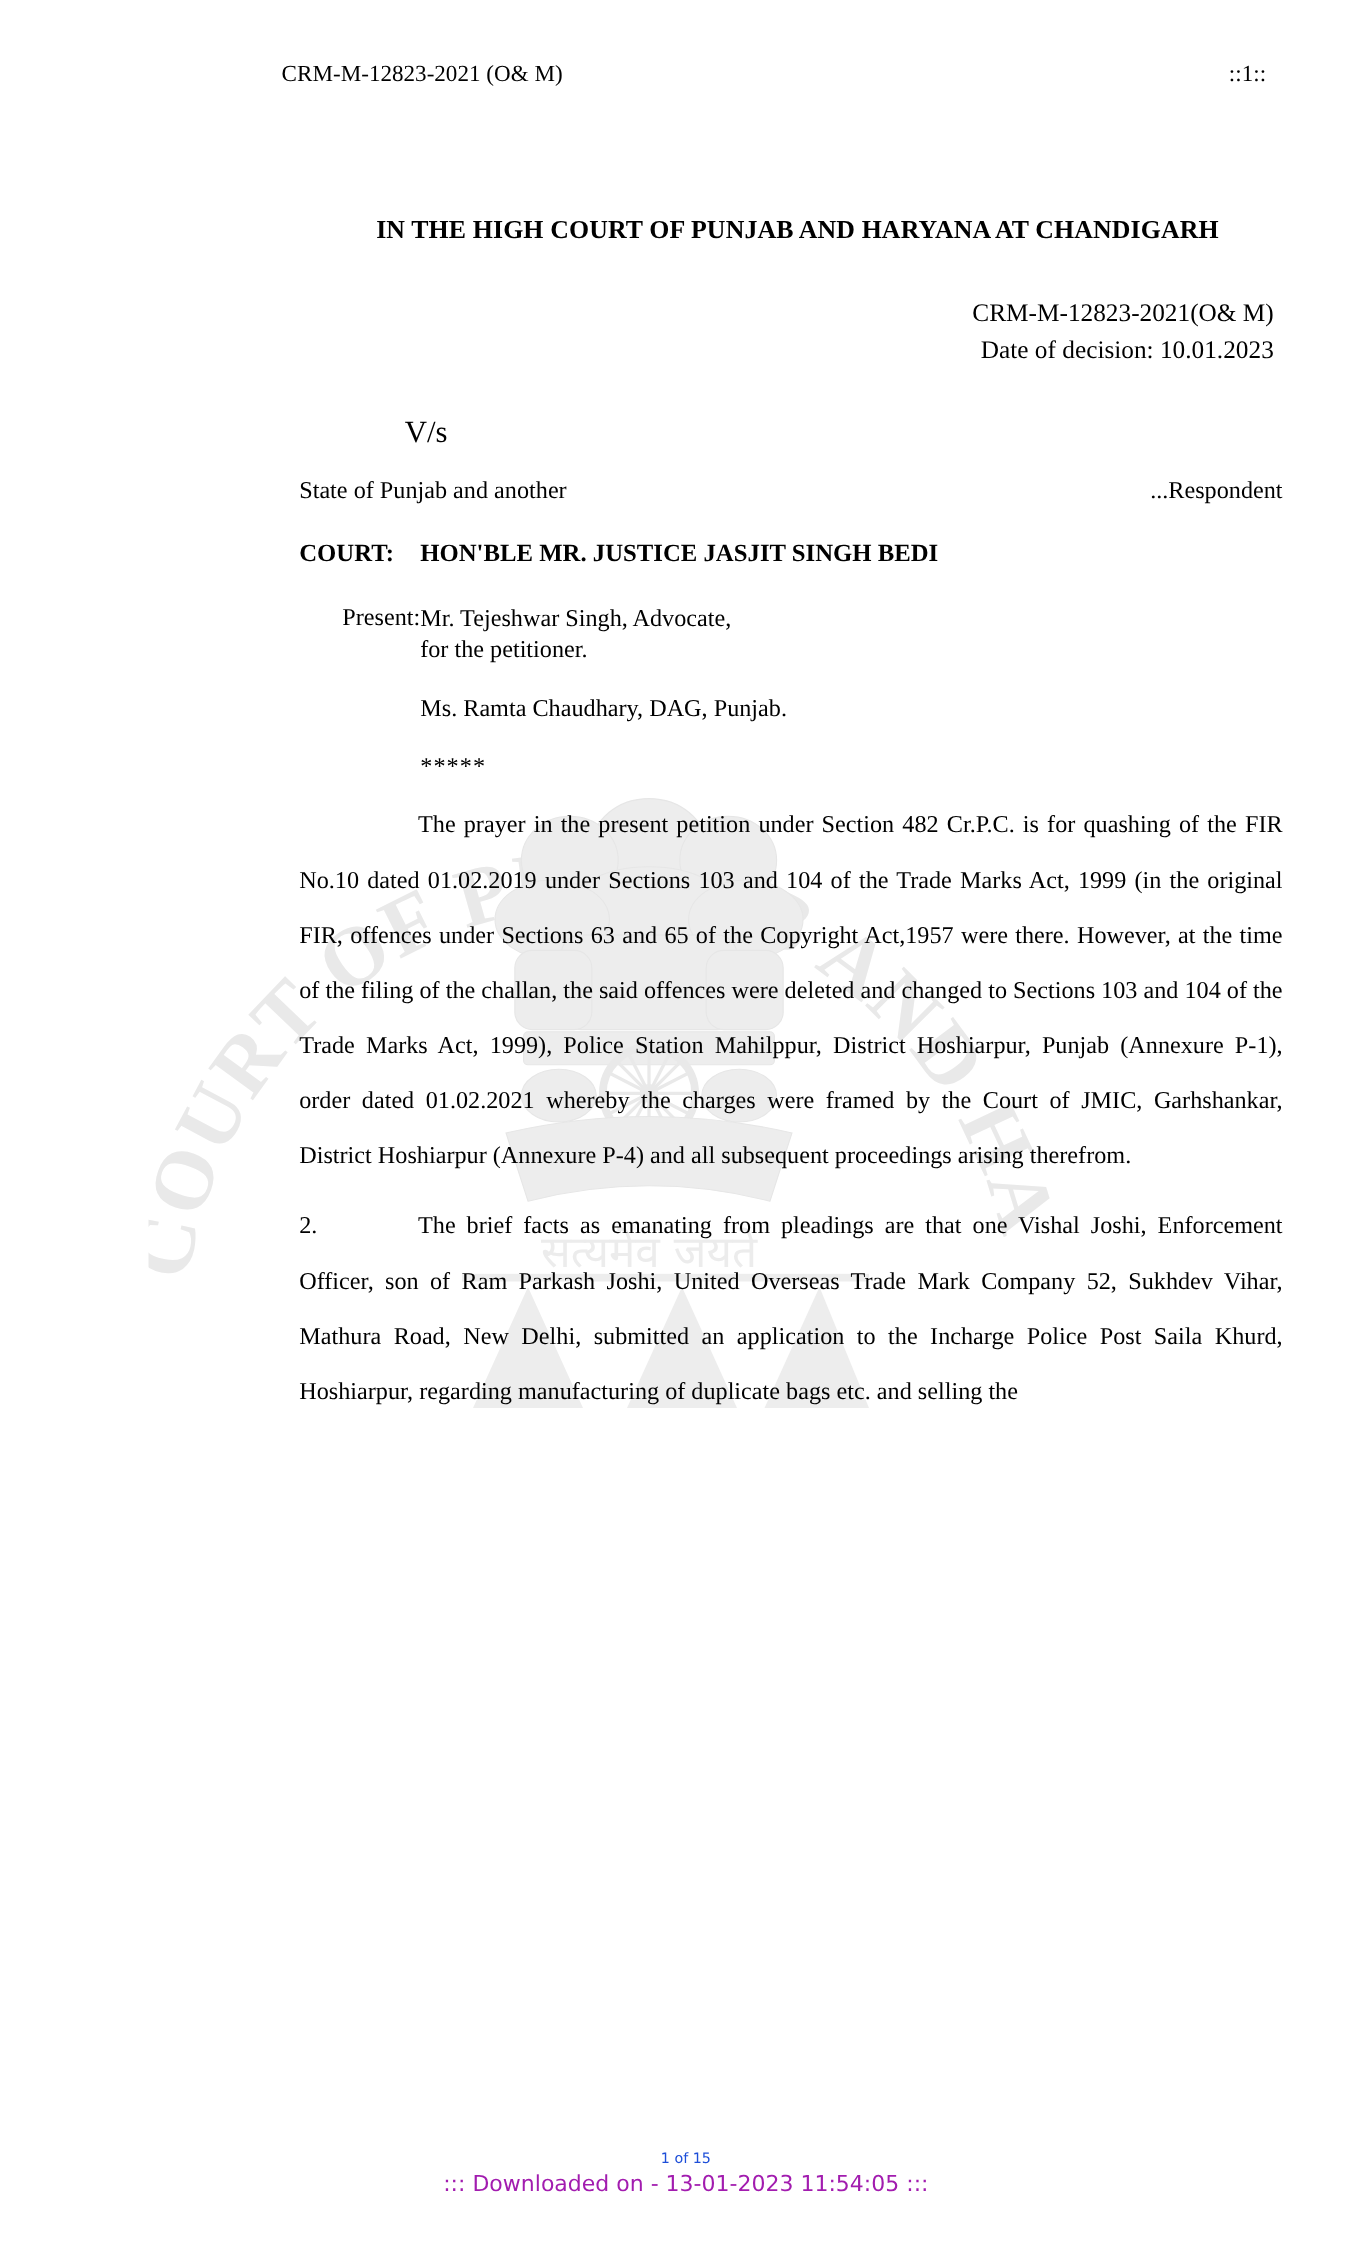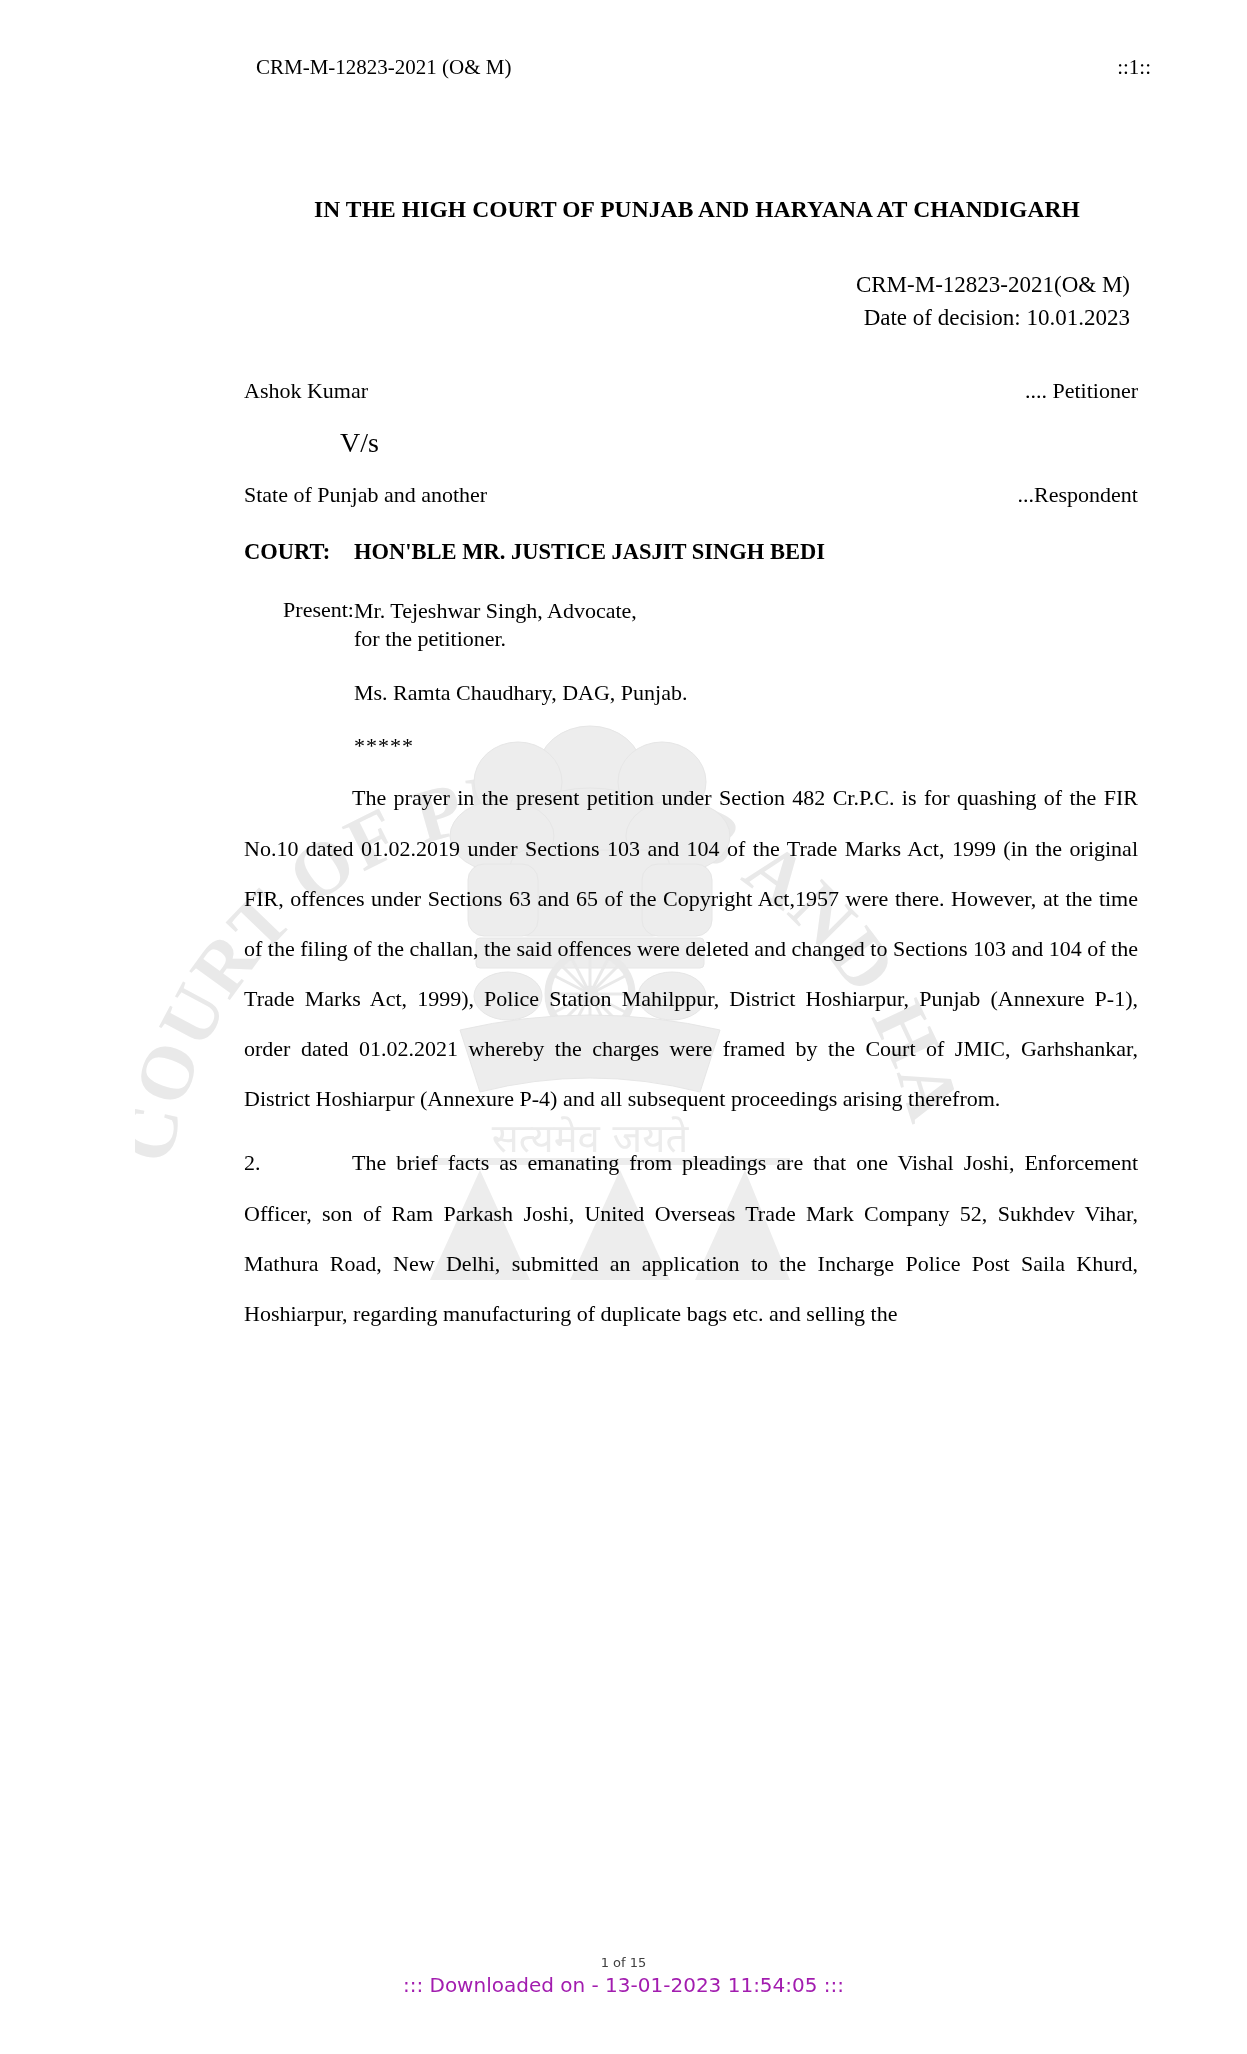--- a/index.html
+++ b/index.html
@@ -65,21 +65,21 @@
     font-size: 21px;
     z-index: 2;
   }
   .doc-header .page-marker {
     font-size: 21px;
   }
 
   
   .content {
     position: absolute;
-    left: 244px;
+    left: 272px;
     width: 894px;
     top: 196px;
     z-index: 2;
   }
 
   .court-title {
     text-align: center;
     font-weight: bold;
     font-size: 23.5px;
     letter-spacing: 0.1px;
@@ -165,21 +165,21 @@
     position: absolute;
     left: 0;
     width: 1247px;
     top: 1955px;
     text-align: center;
     z-index: 2;
     font-family: "DejaVu Sans", "Liberation Sans", sans-serif;
   }
   .footer .of-pages {
     font-size: 13px;
-    color: #404040;
+    color: #1d4ed8;
     margin-bottom: 3px;
   }
   .footer .downloaded {
     font-size: 20px;
     color: #a21caf;
   }
 </style>
 </head>
 <body>
 
@@ -247,24 +247,20 @@
 
   <div class="content">
 
     <div class="court-title">IN THE HIGH COURT OF PUNJAB AND HARYANA AT CHANDIGARH</div>
 
     <div class="case-block">
       <div>CRM-M-12823-2021(O&amp; M)</div>
       <div>Date of decision:  10.01.2023</div>
     </div>
 
-    <div class="party-row">
-      <span class="side">Ashok Kumar</span>
-      <span class="side">.... Petitioner</span>
-    </div>
 
     <div class="vs-row">V/s</div>
 
     <div class="party-row">
       <span class="side">State of Punjab and another</span>
       <span class="side">...Respondent</span>
     </div>
 
     <div class="coram-row">
       <span class="coram-label">COURT:</span>

